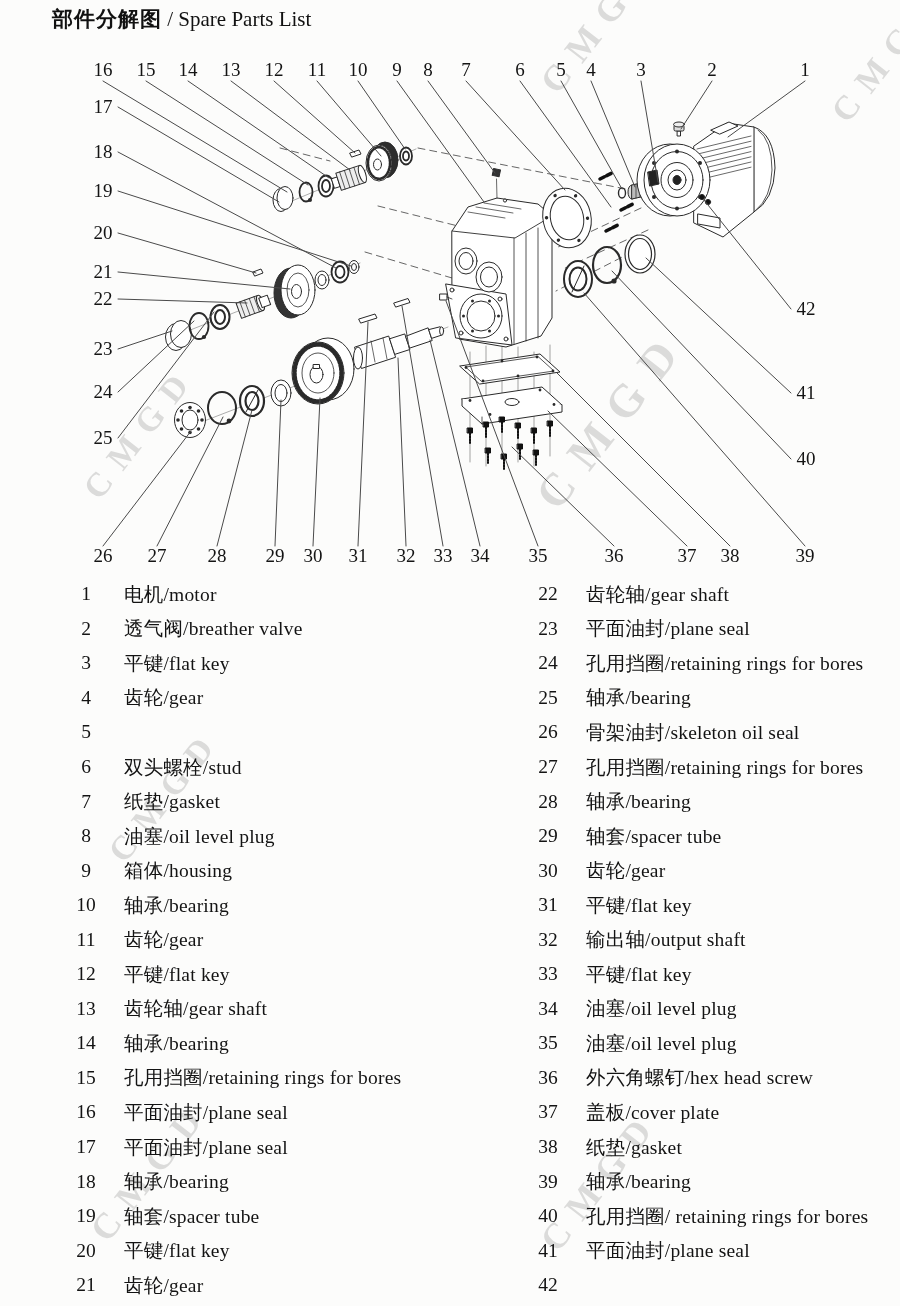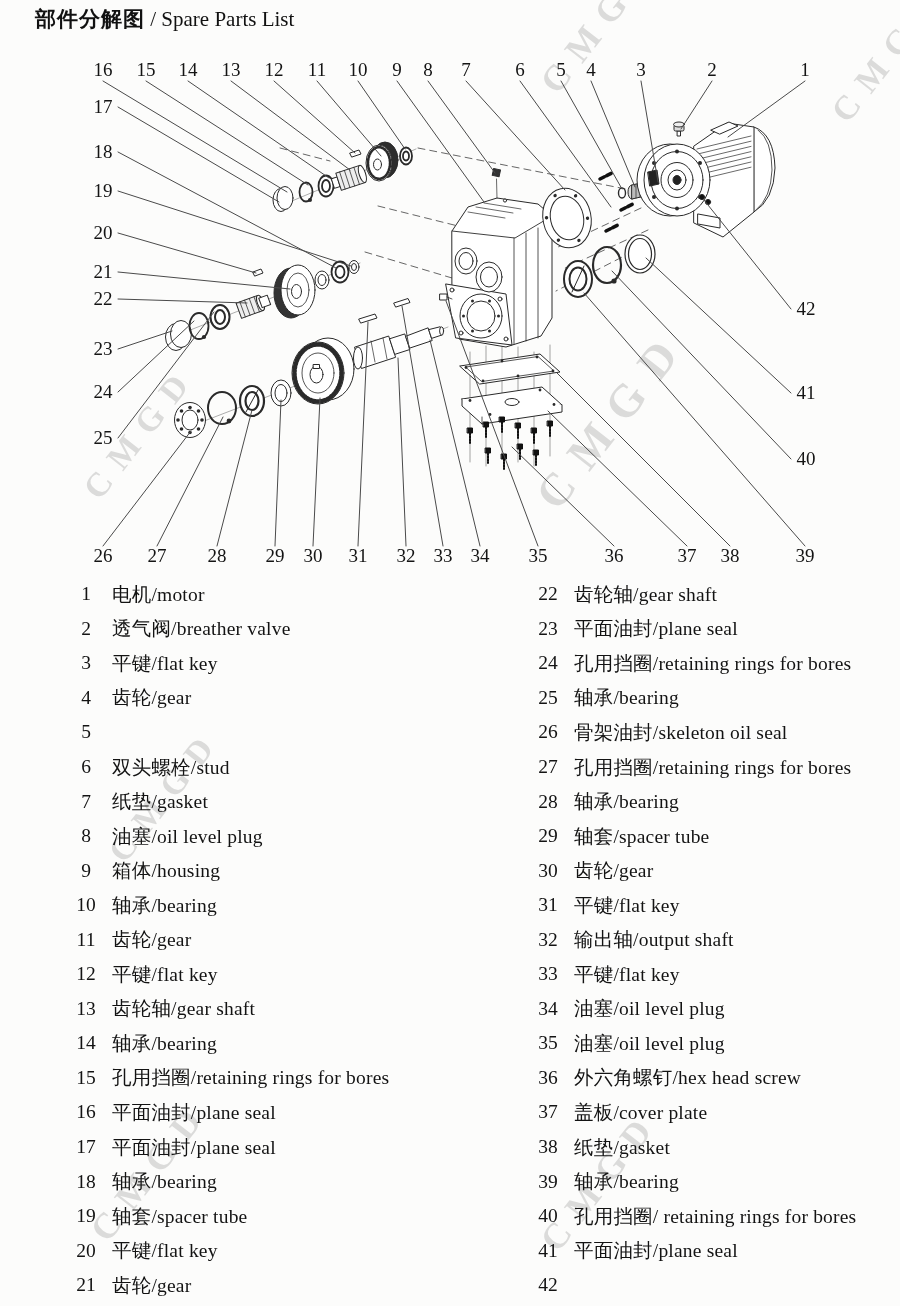--- a/index.html
+++ b/index.html
@@ -6,35 +6,35 @@
   body{
     width:900px;height:1306px;position:relative;overflow:hidden;
     background:#fcfcfb;color:#161616;
     font-family:"Liberation Serif","DejaVu Serif",serif;
   }
   .page{position:absolute;inset:0;}
   .title{
     position:absolute;left:35px;top:6px;font-size:21px;line-height:26px;
     white-space:nowrap;color:#111;
   }
-  .title .zh{font-family:Liberation Sans, sans-serif;font-weight:700;letter-spacing:1px;}
+  .title .zh{font-family:Liberation Sans, sans-serif;font-weight:700;letter-spacing:1px;margin-left:17px;}
   .title .en{font-family:"Liberation Serif","DejaVu Serif",serif;font-weight:400;}
   .diagram-svg{position:absolute;left:0;top:0;}
   .watermark{
     position:absolute;transform:translate(-50%,-50%) rotate(-52deg);
     font-family:"Liberation Serif","DejaVu Serif",serif;font-weight:700;
     color:rgba(60,60,60,0.17);letter-spacing:0.38em;white-space:nowrap;
     pointer-events:none;user-select:none;
   }
   .plist{position:absolute;top:577px;font-size:19.5px;color:#131313;}
   .plist.left{left:68px;width:460px;}
   .plist.right{left:530px;width:368px;}
   .prow{height:34.56px;display:flex;align-items:center;white-space:nowrap;}
   .pno{display:inline-block;width:36px;text-align:center;flex:0 0 36px;}
-  .plbl{display:inline-block;margin-left:8px;letter-spacing:0.2px;}
+  .plbl{display:inline-block;margin-left:20px;letter-spacing:0.2px;}
   svg text.callout{
     font-family:"Liberation Serif","DejaVu Serif",serif;font-size:19px;fill:#141414;
   }
 </style>
 </head>
 <body>
 
 <div class="page">
 
   <div class="title">

